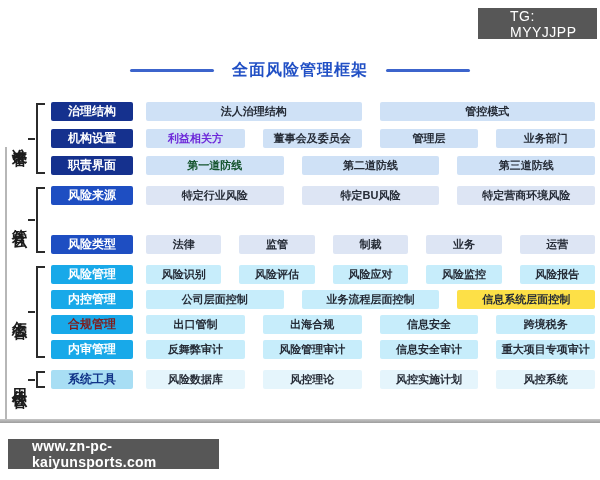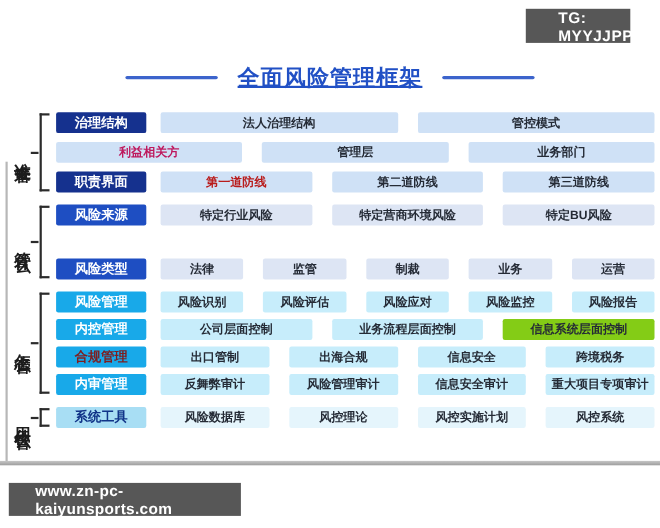--- a/index.html
+++ b/index.html
@@ -1,28 +1,28 @@
 <!DOCTYPE html>
 <html><head>
 <meta charset="utf-8">
 <style>
   html,body{margin:0;padding:0;background:#ffffff;}
   *{box-sizing:border-box;}
   body{font-family:"Liberation Sans","DejaVu Sans",sans-serif;}
   .stage{position:relative;width:600px;height:480px;background:#ffffff;overflow:hidden;}
 
   
-  .tg-badge{position:absolute;top:8px;left:478px;width:95px;height:31px;
+  .tg-badge{position:absolute;top:8px;left:478px;width:119px;height:31px;
     display:flex;align-items:center;justify-content:center;
-    font-size:14px;font-weight:bold;letter-spacing:.5px;padding-left:32px;}
+    font-size:14px;font-weight:normal;letter-spacing:.5px;padding-left:32px;}
 
   
   .title-row{position:absolute;top:54px;left:0;right:0;height:32px;
     display:flex;align-items:center;justify-content:center;gap:18px;}
-  .page-title{margin:0;font-size:20px;font-weight:bold;letter-spacing:1px;text-decoration:underline;}
+  .page-title{margin:0;font-size:16px;font-weight:bold;letter-spacing:1px;}
   .t-line{width:84px;height:3px;border-radius:2px;}
 
   
   .diagram{position:absolute;top:102px;left:8px;width:589px;
     display:flex;flex-direction:column;gap:11px;}
   .group{display:flex;align-items:stretch;}
   .vcol{width:24px;display:flex;align-items:center;justify-content:center;position:relative;}
   .vtext{writing-mode:vertical-lr;text-orientation:upright;
     font-size:15px;font-weight:bold;color:#1c1c1c;letter-spacing:2px;line-height:1;}
   .bracket{width:15px;flex:none;position:relative;margin-right:4px;}
@@ -77,30 +77,32 @@
         </div>
         <div class="rows">
           <div class="row">
             <div class="row-label" style="background: rgb(21, 49, 142); color: rgb(255, 255, 255);">治理结构</div>
             <div class="items">
               <div class="item" style="background: rgb(207, 225, 246); color: rgb(37, 43, 54);">法人治理结构</div>
               <div class="item" style="background: rgb(207, 225, 246); color: rgb(37, 43, 54);">管控模式</div>
             </div>
           </div>
           <div class="row">
-            <div class="items">
-              <div class="item" style="background: rgb(207, 225, 246); color: #be185d;">利益相关方</div>
+            <div class="row-label" style="background: rgb(21, 49, 142); color: rgb(255, 255, 255);">机构设置</div>
+            <div class="items">
+              <div class="item" style="background: rgb(207, 225, 246); color: #6d28d9;">利益相关方</div>
+              <div class="item" style="background: rgb(207, 225, 246); color: rgb(37, 43, 54);">董事会及委员会</div>
               <div class="item" style="background: rgb(207, 225, 246); color: rgb(37, 43, 54);">管理层</div>
               <div class="item" style="background: rgb(207, 225, 246); color: rgb(37, 43, 54);">业务部门</div>
             </div>
           </div>
           <div class="row">
             <div class="row-label" style="background: rgb(21, 49, 142); color: rgb(255, 255, 255);">职责界面</div>
             <div class="items">
-              <div class="item" style="background: rgb(207, 225, 246); color: #b91c1c;">第一道防线</div>
+              <div class="item" style="background: rgb(207, 225, 246); color: #14532d;">第一道防线</div>
               <div class="item" style="background: rgb(207, 225, 246); color: rgb(37, 43, 54);">第二道防线</div>
               <div class="item" style="background: rgb(207, 225, 246); color: rgb(37, 43, 54);">第三道防线</div>
             </div>
           </div>
         </div>
       </div>
       <div class="group g2">
         <div class="vcol">
           <div class="vtext">管什么</div>
         </div>
@@ -108,22 +110,22 @@
           <div class="vline" style="background: rgb(43, 43, 43);"></div>
           <div class="arm-top" style="background: rgb(43, 43, 43);"></div>
           <div class="arm-bottom" style="background: rgb(43, 43, 43);"></div>
           <div class="tick" style="background: rgb(43, 43, 43);"></div>
         </div>
         <div class="rows">
           <div class="row">
             <div class="row-label" style="background: rgb(30, 78, 194); color: rgb(255, 255, 255);">风险来源</div>
             <div class="items">
               <div class="item" style="background: rgb(221, 229, 244); color: rgb(37, 43, 54);">特定行业风险</div>
+              <div class="item" style="background: rgb(221, 229, 244); color: rgb(37, 43, 54);">特定BU风险</div>
               <div class="item" style="background: rgb(221, 229, 244); color: rgb(37, 43, 54);">特定营商环境风险</div>
-              <div class="item" style="background: rgb(221, 229, 244); color: rgb(37, 43, 54);">特定BU风险</div>
             </div>
           </div>
           <div class="row">
             <div class="row-label" style="background: rgb(30, 78, 194); color: rgb(255, 255, 255);">风险类型</div>
             <div class="items">
               <div class="item" style="background: rgb(221, 229, 244); color: rgb(37, 43, 54);">法律</div>
               <div class="item" style="background: rgb(221, 229, 244); color: rgb(37, 43, 54);">监管</div>
               <div class="item" style="background: rgb(221, 229, 244); color: rgb(37, 43, 54);">制裁</div>
               <div class="item" style="background: rgb(221, 229, 244); color: rgb(37, 43, 54);">业务</div>
               <div class="item" style="background: rgb(221, 229, 244); color: rgb(37, 43, 54); font-family: Liberation Serif, serif;">运营</div>
@@ -150,21 +152,21 @@
               <div class="item" style="background: rgb(199, 237, 251); color: rgb(37, 43, 54);">风险应对</div>
               <div class="item" style="background: rgb(199, 237, 251); color: rgb(37, 43, 54);">风险监控</div>
               <div class="item" style="background: rgb(199, 237, 251); color: rgb(37, 43, 54);">风险报告</div>
             </div>
           </div>
           <div class="row">
             <div class="row-label" style="background: rgb(24, 169, 233); color: rgb(255, 255, 255);">内控管理</div>
             <div class="items">
               <div class="item" style="background: rgb(199, 237, 251); color: rgb(37, 43, 54);">公司层面控制</div>
               <div class="item" style="background: rgb(199, 237, 251); color: rgb(37, 43, 54);">业务流程层面控制</div>
-              <div class="item" style="background: #84cc16; color: rgb(37, 43, 54);">信息系统层面控制</div>
+              <div class="item" style="background: #fde047; color: rgb(37, 43, 54);">信息系统层面控制</div>
             </div>
           </div>
           <div class="row">
             <div class="row-label" style="background: rgb(24, 169, 233); color: #7f1d1d;">合规管理</div>
             <div class="items">
               <div class="item" style="background: rgb(199, 237, 251); color: rgb(37, 43, 54);">出口管制</div>
               <div class="item" style="background: rgb(199, 237, 251); color: rgb(37, 43, 54);">出海合规</div>
               <div class="item" style="background: rgb(199, 237, 251); color: rgb(37, 43, 54);">信息安全</div>
               <div class="item" style="background: rgb(199, 237, 251); color: rgb(37, 43, 54);">跨境税务</div>
             </div>

